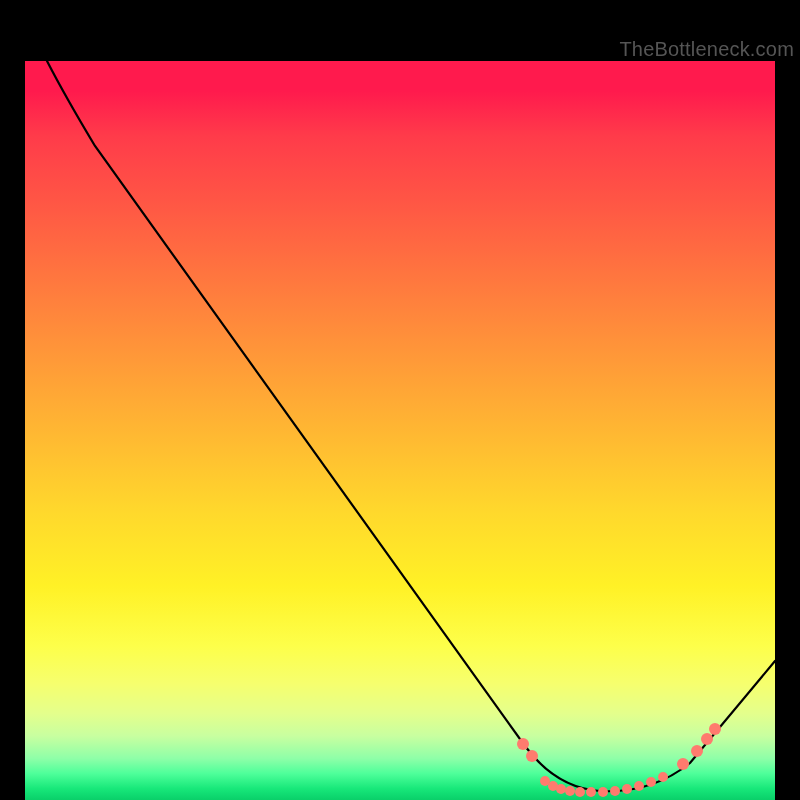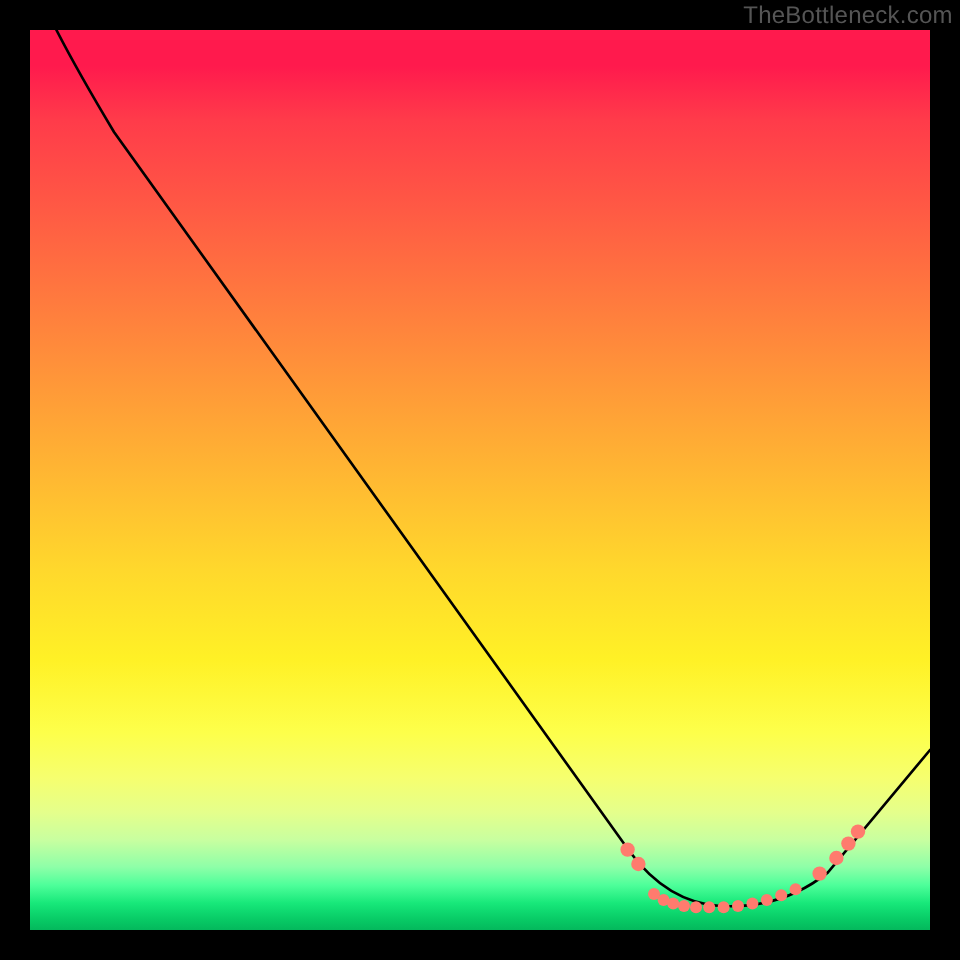--- a/index.html
+++ b/index.html
@@ -9,20 +9,21 @@
     height: 800px;
     background: #000;
     overflow: hidden;
     font-family: Arial, Helvetica, sans-serif;
   }
   .frame {
     position: relative;
     width: 800px;
     height: 720px;
     background: #000;
+    margin-top: 36px;
   }
   .plot {
     position: absolute;
     left: 25px;
     top: 25px;
     width: 750px;
     height: 750px;
     overflow: hidden;
   }
   .gradient {

